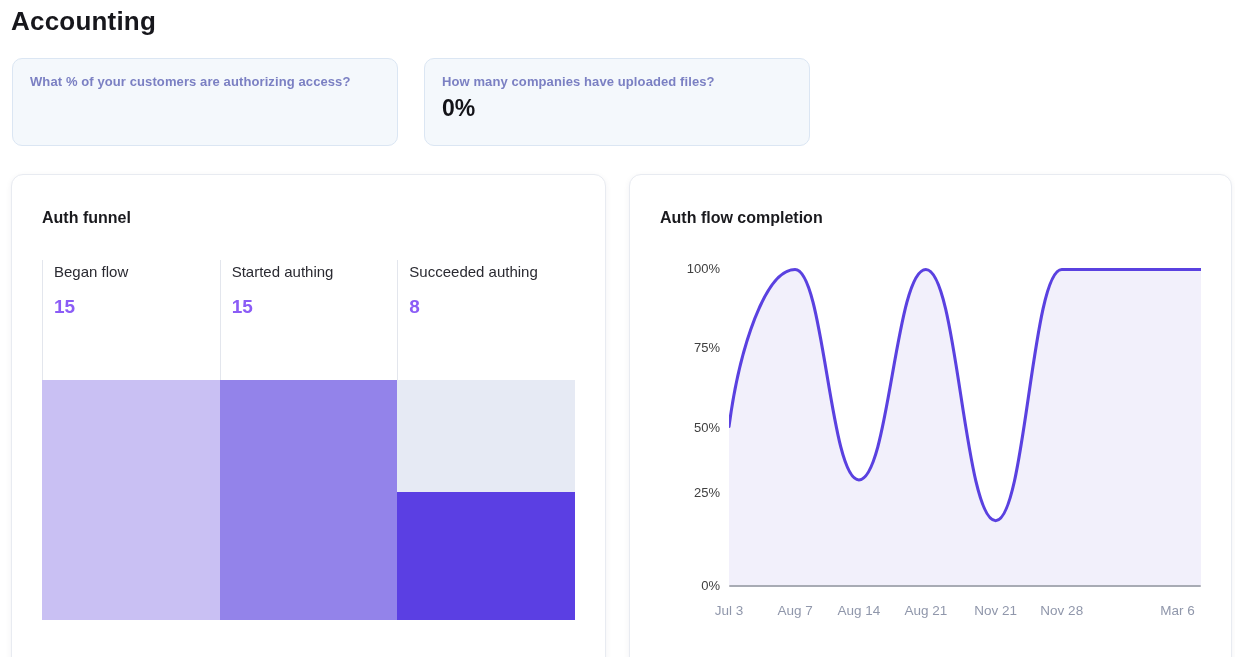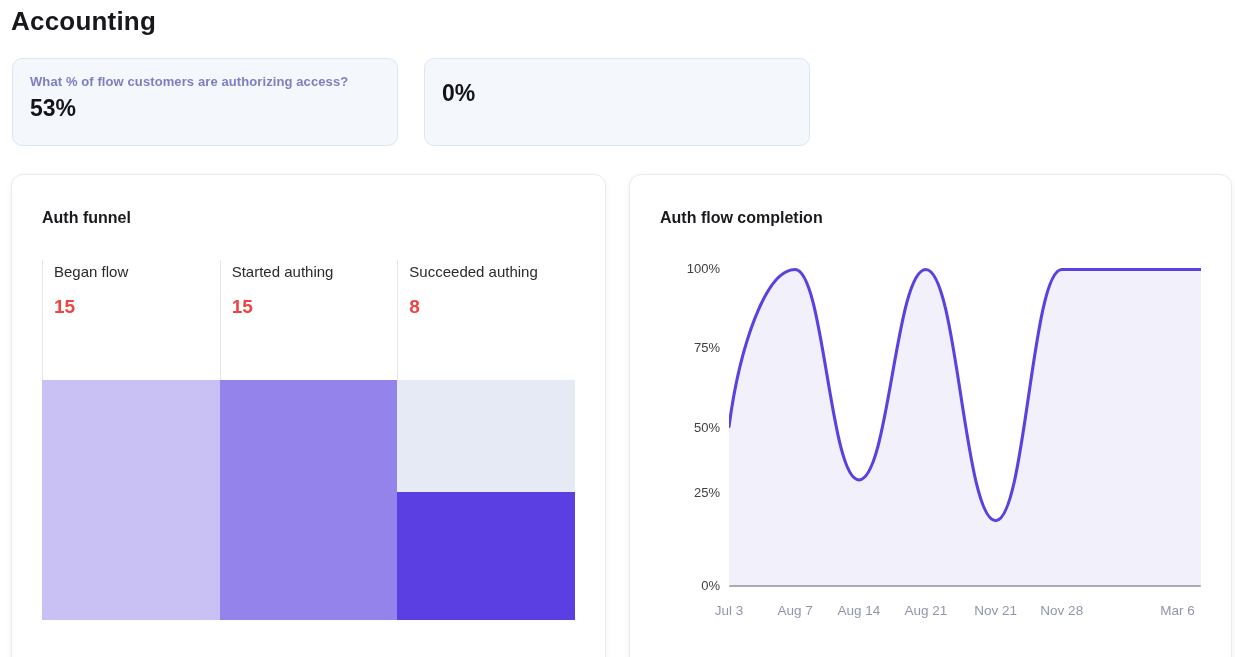--- a/index.html
+++ b/index.html
@@ -49,21 +49,21 @@
 
   
   .funnel-columns { display:flex; }
   .funnel-col { flex:1; }
   .funnel-head {
     height:120px;
     border-left:1px solid #e3e6ed;
     padding:2px 0 0 11px;
   }
   .funnel-label { font-size:15px; color:#2a2a31; line-height:20px; }
-  .funnel-value { font-size:19px; font-weight:800; color:#ef4444; margin-top:14px; }
+  .funnel-value { font-size:19px; font-weight:800; color:#8b5cf6; margin-top:14px; }
   .funnel-track { height:240px; position:relative; }
   .funnel-bar { position:absolute; left:0; right:0; bottom:0; }
 
   
   .chart-wrap { display:flex; }
   .y-axis { width:60px; position:relative; height:319px; margin-right:9px; flex:none; }
   .y-tick {
     position:absolute; right:0; transform:translateY(-50%);
     font-size:13px; color:#404040; white-space:nowrap;
   }
@@ -77,24 +77,24 @@
     font-size:13.5px; color:#9097ab; white-space:nowrap;
   }
 </style>
 </head>
 <body>
 
 <h1 class="page-title">Accounting</h1>
 
 <div class="stat-row">
   <div class="stat-card">
-    <div class="stat-question">What % of flow customers are authorizing access?</div>
-    <div class="stat-value">53%</div>
+    <div class="stat-question">What % of your customers are authorizing access?</div>
   </div>
   <div class="stat-card">
+    <div class="stat-question">How many companies have uploaded files?</div>
     <div class="stat-value">0%</div>
   </div>
 </div>
 
 <div class="cards-row">
 
   <div class="card funnel-card">
     <h2 class="card-title">Auth funnel</h2>
     <div class="funnel-columns" id="funnel-columns">
         <div class="funnel-col">

